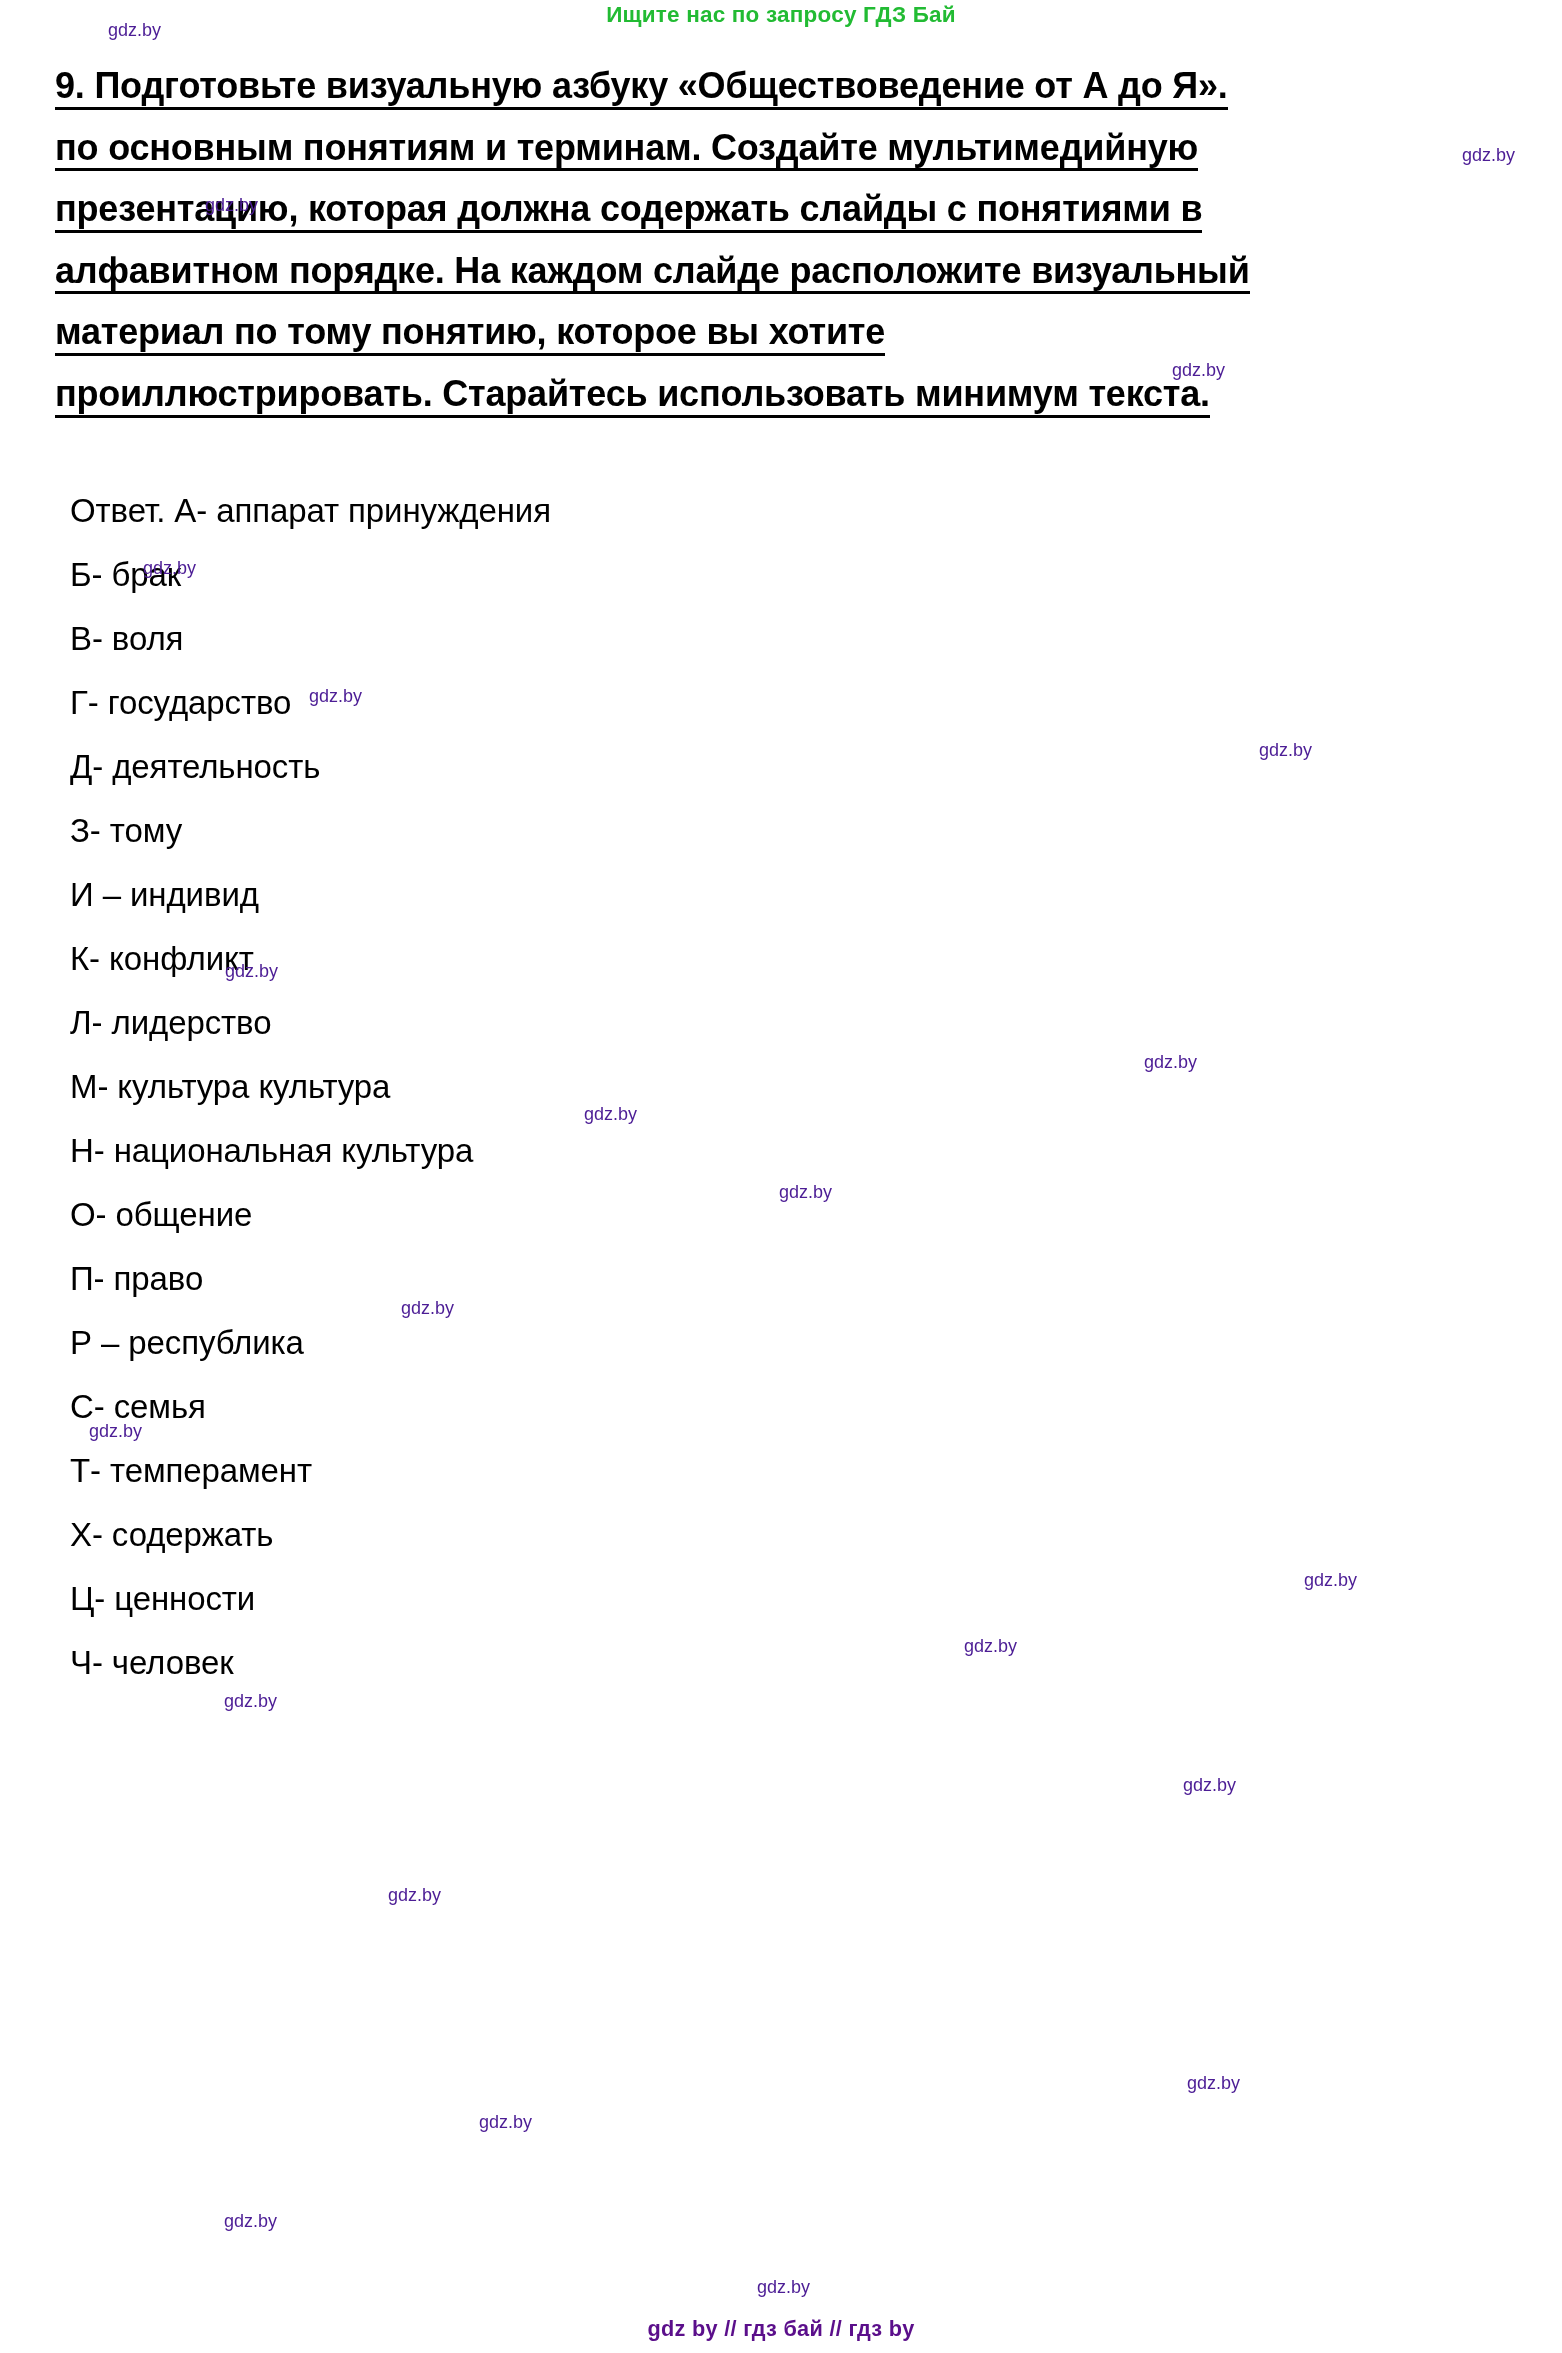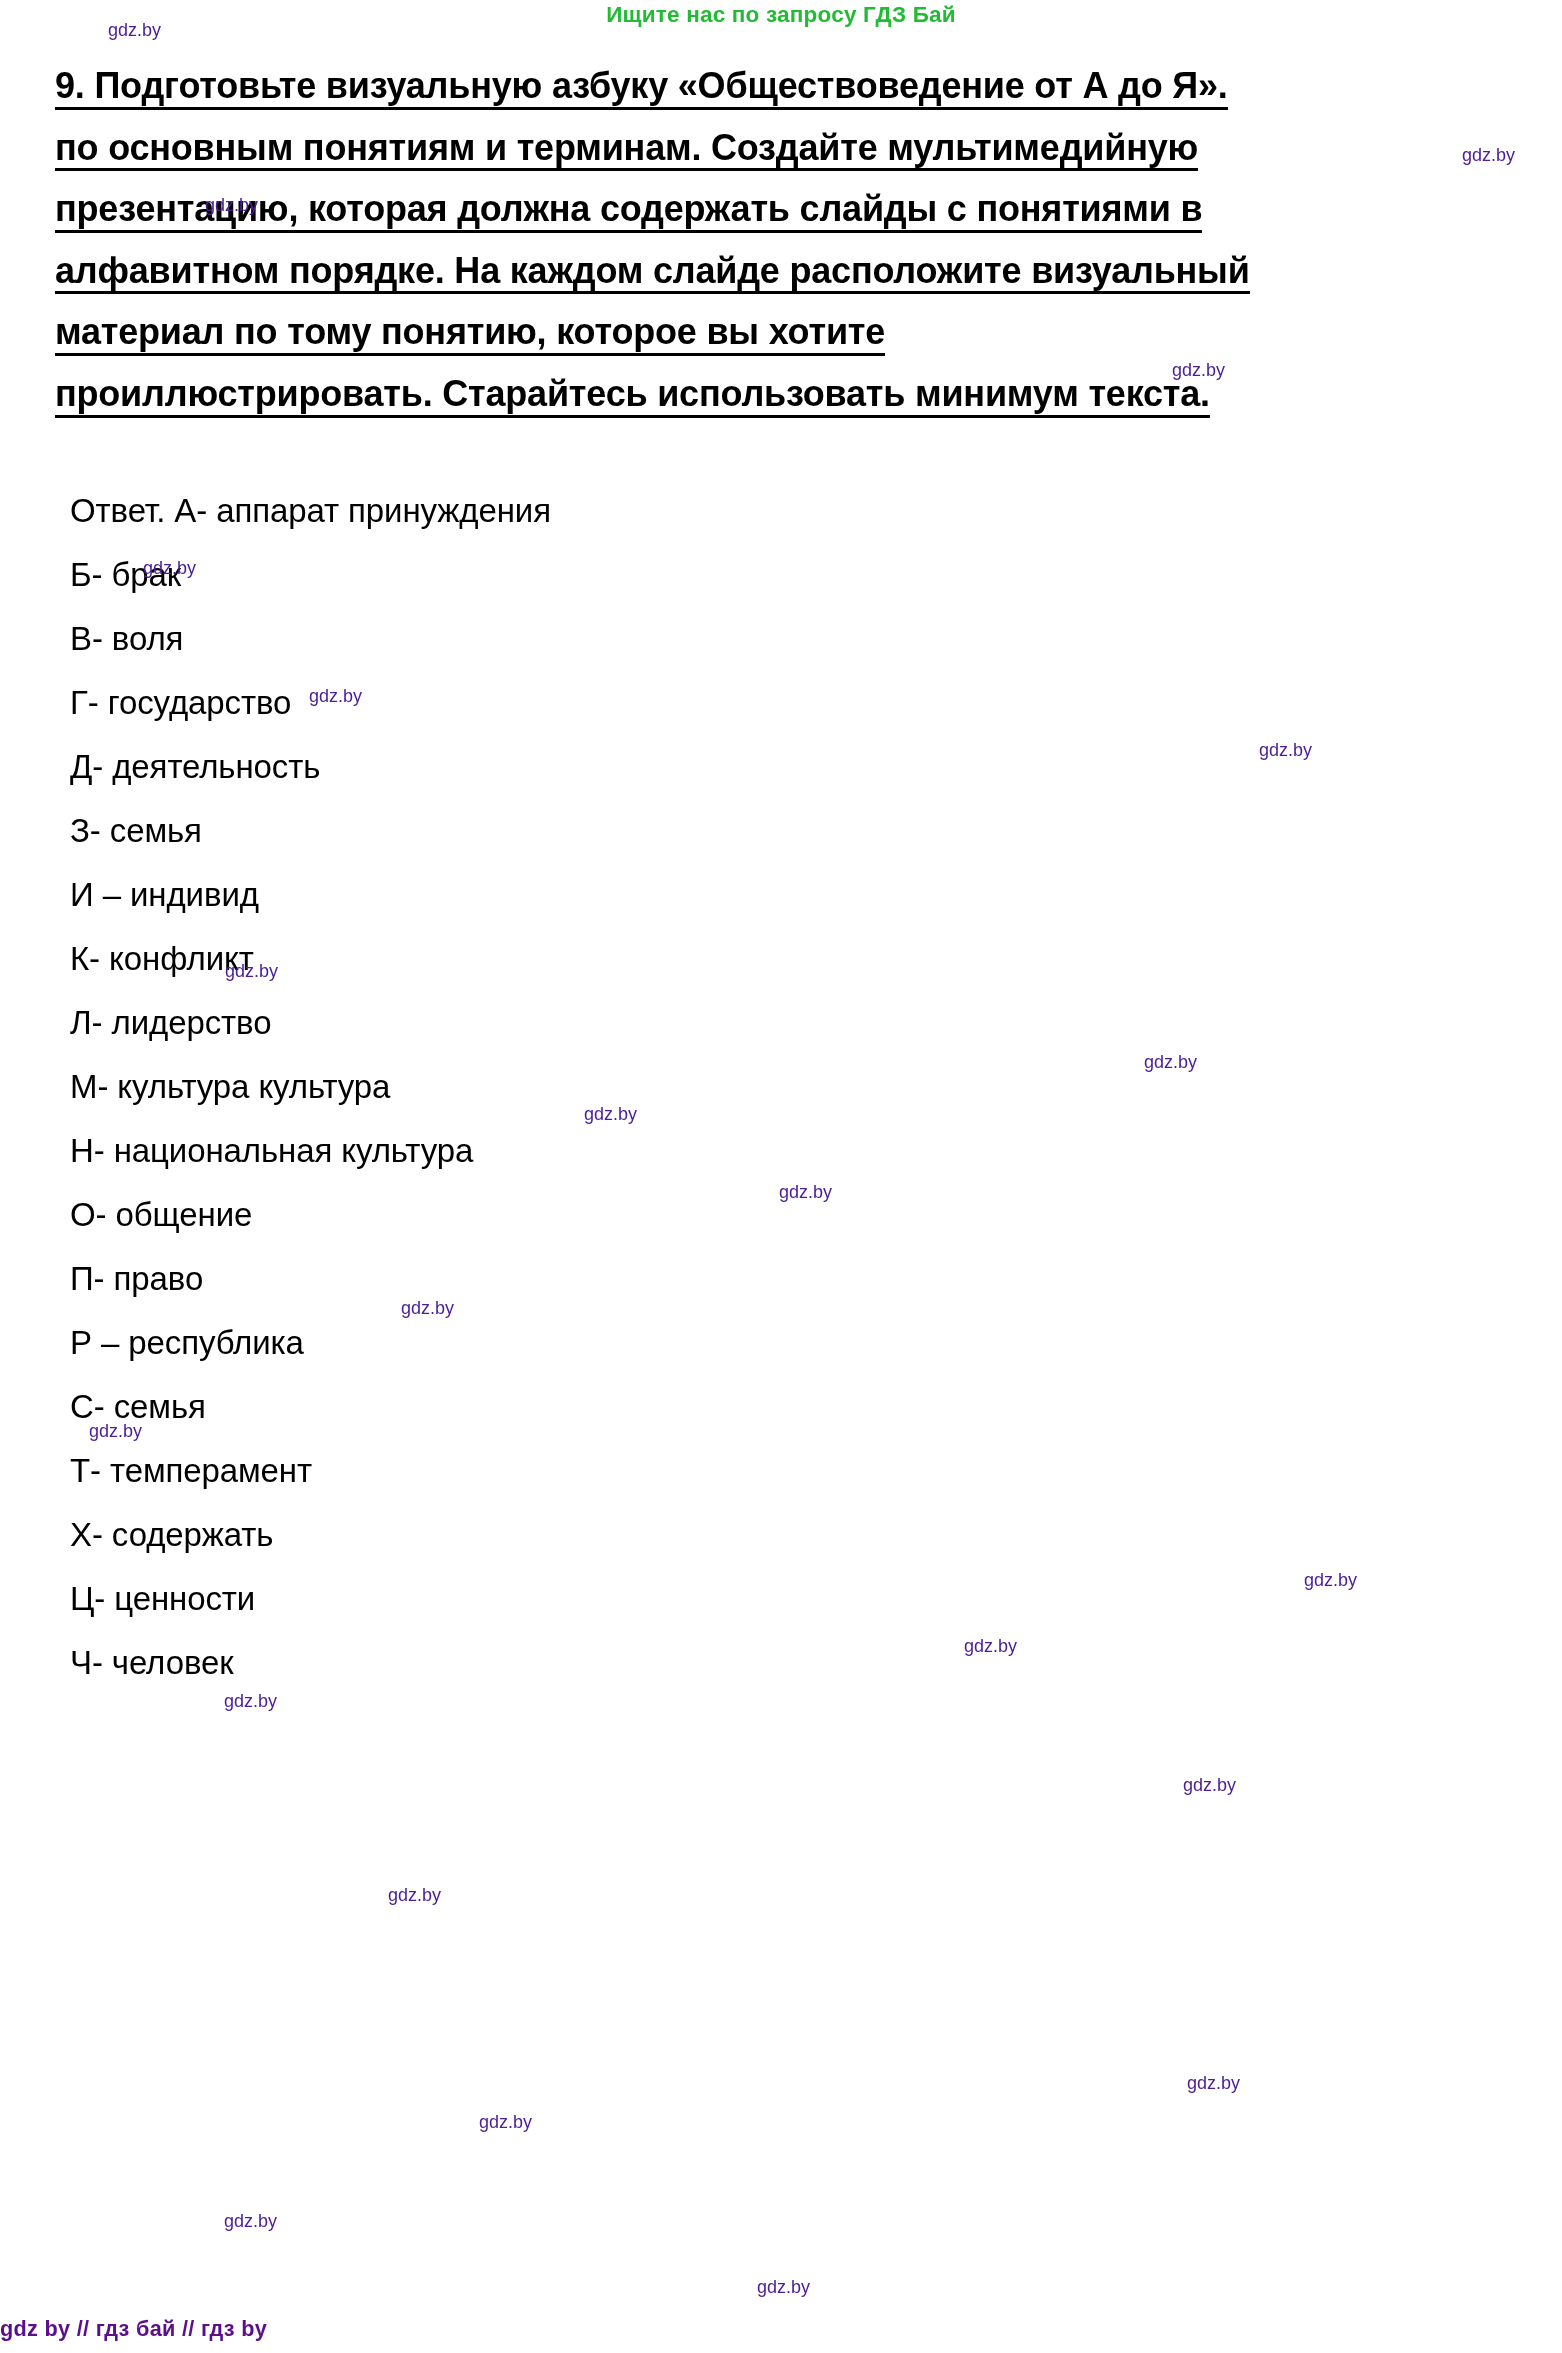--- a/index.html
+++ b/index.html
@@ -78,21 +78,21 @@
     pointer-events: none;
     line-height: 1;
   }
 
   
   #footer-links {
     position: absolute;
     left: 0;
     top: 2316px;
     width: 1562px;
-    text-align: left;
+    text-align: center;
     font-size: 21.7px;
     font-weight: bold;
     color: #5b0f8b;
     white-space: nowrap;
     letter-spacing: 0.3px;
   }
 </style>
 </head>
 <body>
 
@@ -108,21 +108,21 @@
     <p class="heading-line"><span class="u">материал по тому понятию, которое вы хотите</span></p>
     <p class="heading-line"><span class="u">проиллюстрировать. Старайтесь использовать минимум текста.</span></p>
   </div>
 
   <div id="answer-block">
     <p class="answer-item">Ответ. А- аппарат принуждения</p>
     <p class="answer-item">Б- брак</p>
     <p class="answer-item">В- воля</p>
     <p class="answer-item">Г- государство</p>
     <p class="answer-item">Д- деятельность</p>
-    <p class="answer-item">З- семья</p>
+    <p class="answer-item">З- тому</p>
     <p class="answer-item">И – индивид</p>
     <p class="answer-item">К- конфликт</p>
     <p class="answer-item">Л- лидерство</p>
     <p class="answer-item">М- культура культура</p>
     <p class="answer-item">Н- национальная культура</p>
     <p class="answer-item">О- общение</p>
     <p class="answer-item">П- право</p>
     <p class="answer-item">Р – республика</p>
     <p class="answer-item">С- семья</p>
     <p class="answer-item">Т- темперамент</p>

